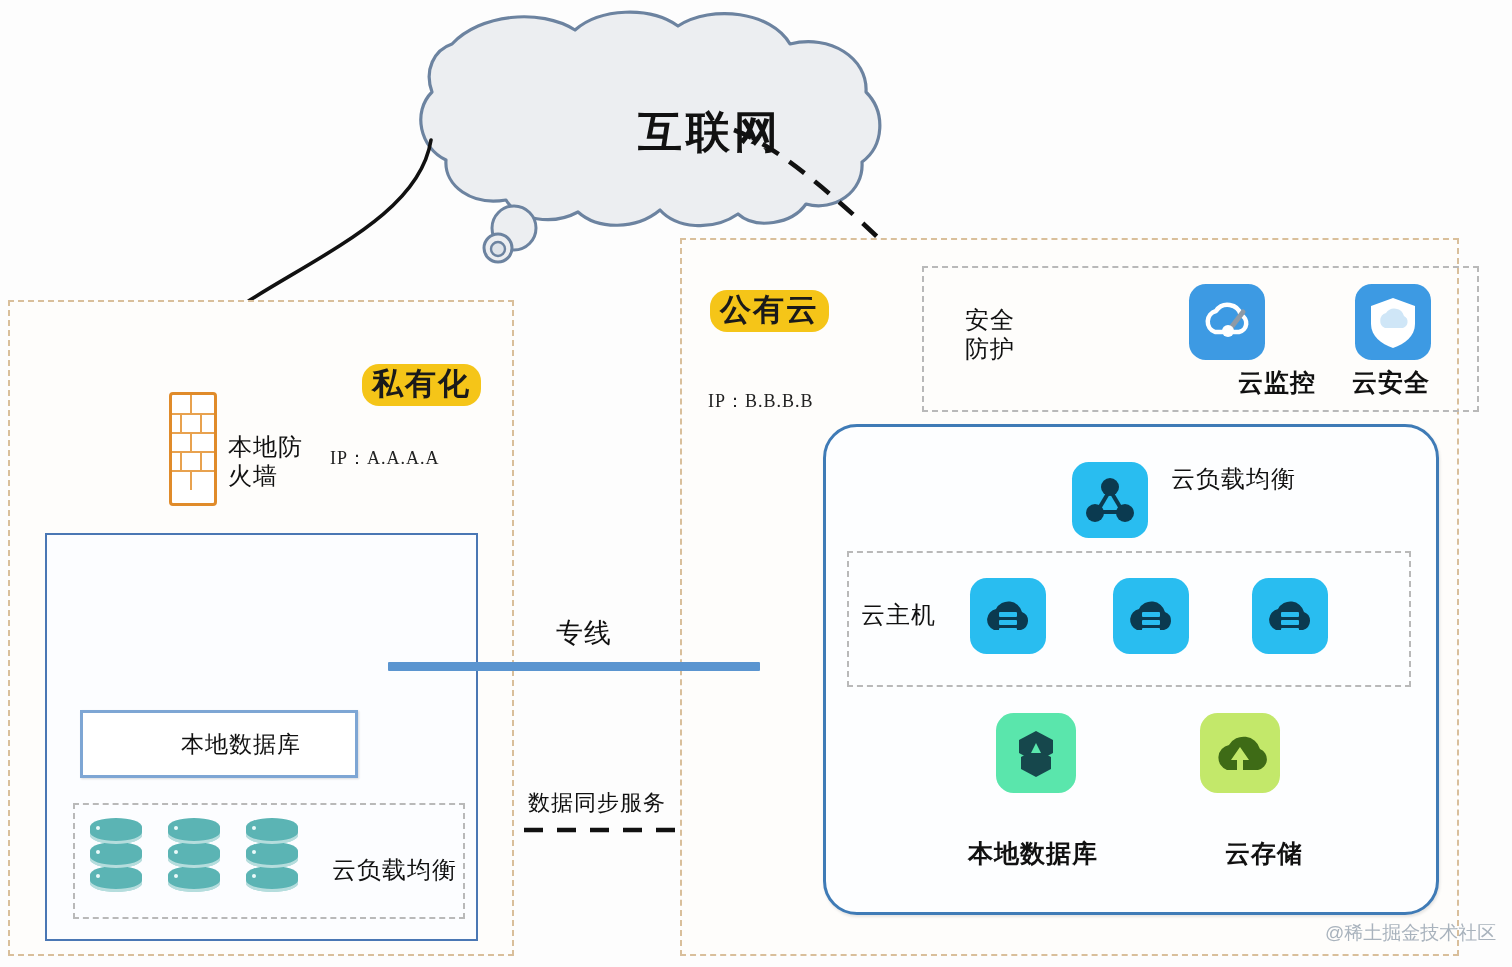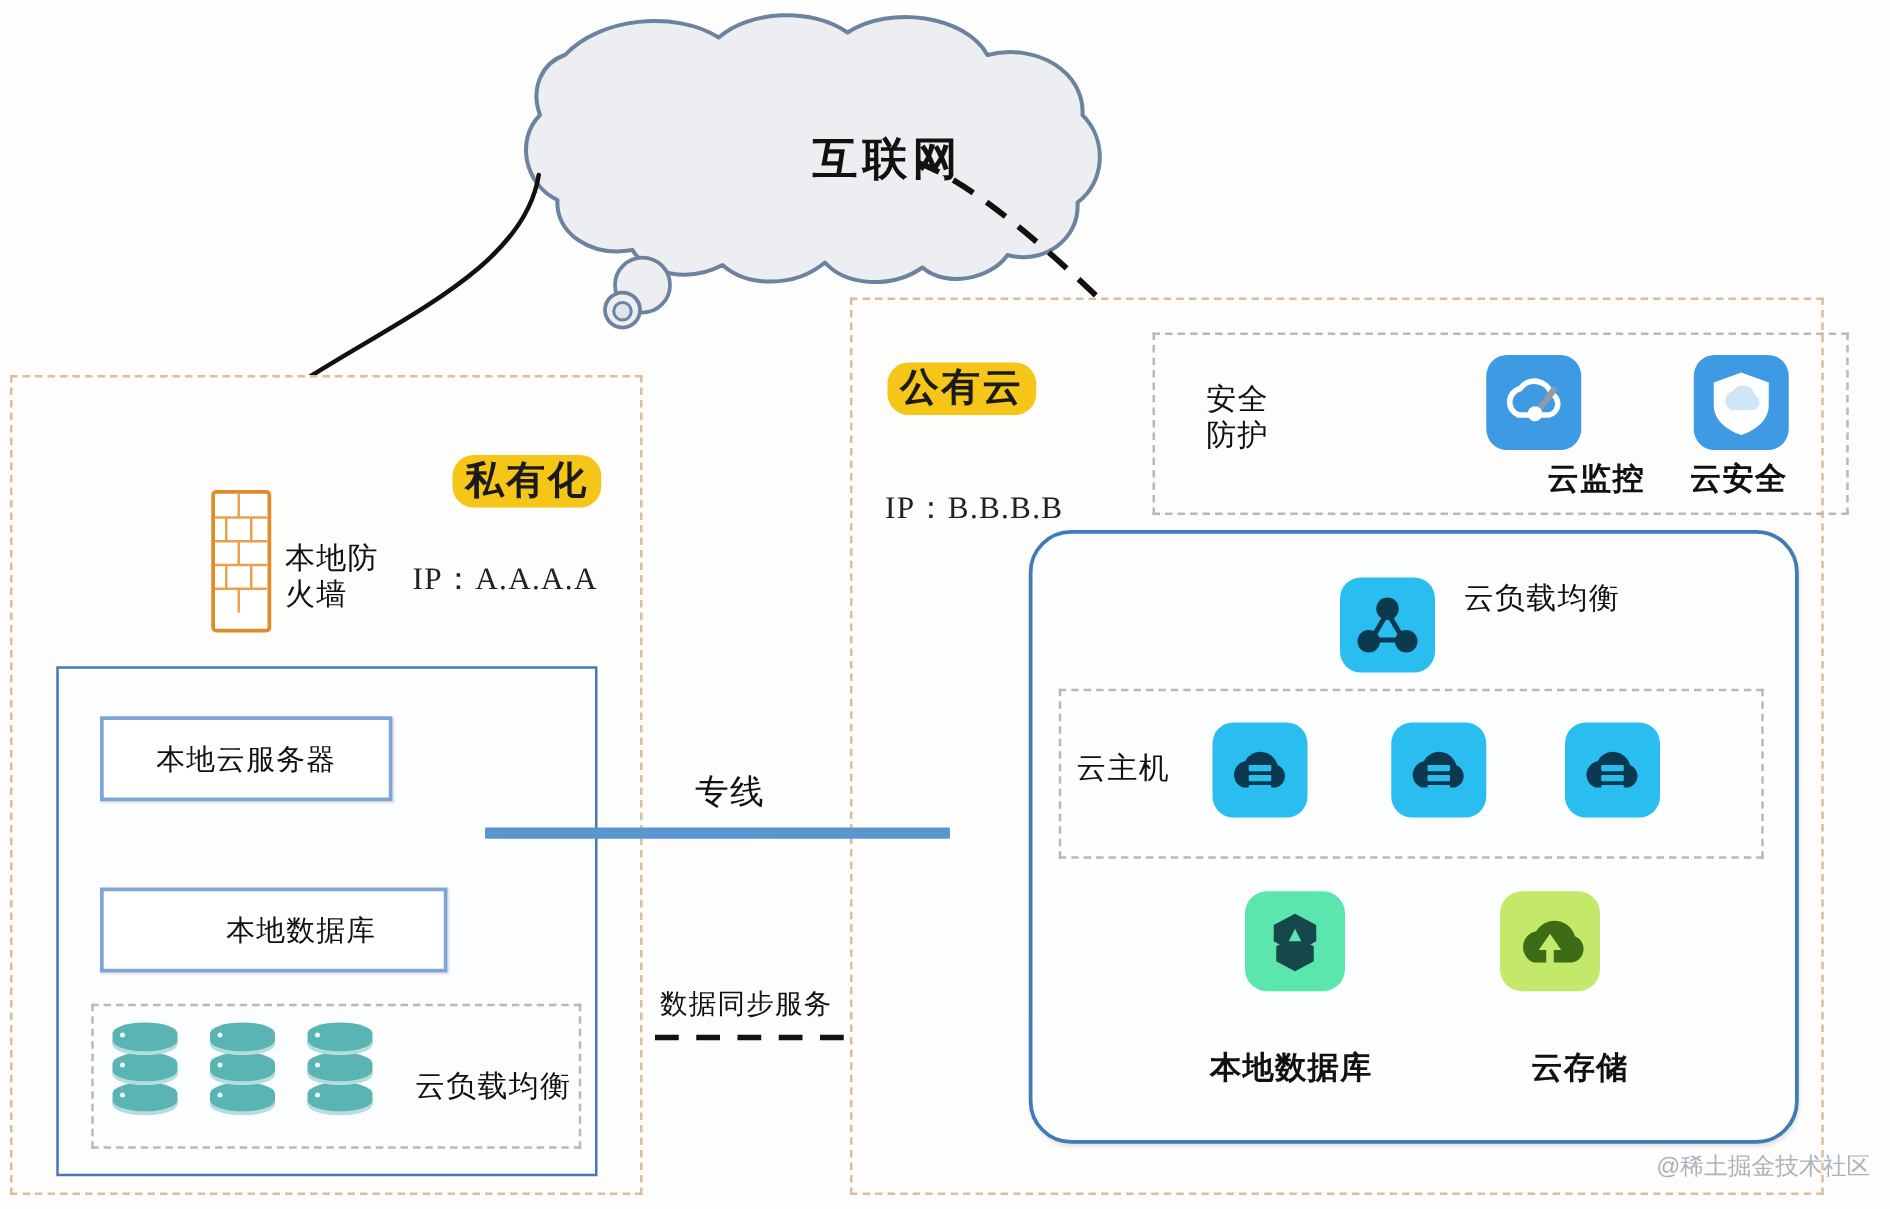--- a/index.html
+++ b/index.html
@@ -8,21 +8,21 @@
        -webkit-font-smoothing:antialiased;}
   #stage{position:relative;width:1512px;height:967px;background:#fdfdfd;}
 
   .abs{position:absolute;}
 
   
   .zone{position:absolute;border:2px dashed #d9bf9b;background:#fefdfb;}
   .zone-badge{position:absolute;background:#f5c518;color:#1a1a1a;
               font-size:31px;font-weight:bold;letter-spacing:2px;
               padding:4px 10px 7px 10px;line-height:1;white-space:nowrap;border-radius:17px;}
-  .ip-label{position:absolute;font-size:25px;color:#222;white-space:nowrap;
+  .ip-label{position:absolute;font-size:18px;color:#222;white-space:nowrap;
             font-family:"Liberation Serif","DejaVu Serif",serif;letter-spacing:1px;}
 
   
   .local-box{position:absolute;border:2px solid #4a77b4;background:#fcfdff;}
   .inner-card{position:absolute;border:3px solid #7ea6d4;background:#fff;
               box-shadow:1px 1px 2px rgba(0,0,0,.14);
               display:flex;align-items:center;justify-content:center;
               font-size:23px;color:#111;font-weight:500;letter-spacing:1px;}
   .dash-gray{position:absolute;border:2px dashed #b9b9b9;background:transparent;}
 
@@ -95,21 +95,21 @@
     </g>
 
     <g>
       <line x1="392" y1="830" x2="898" y2="830" stroke="#111" stroke-width="4.4" stroke-dasharray="19 14"></line>
       <path d="M372,830 L398,819 L398,841 Z" fill="#111"></path>
       <path d="M918,830 L892,819 L892,841 Z" fill="#111"></path>
     </g>
   </svg>
 
   <div class="abs" style="left:0;top:103px;width:1512px;text-align:center;pointer-events:none;">
-    <span style="display:inline-block;margin-left:-92px;font-size:36px;font-weight:bold;
+    <span style="display:inline-block;margin-left:-92px;font-size:44px;font-weight:bold;
                  color:#111;letter-spacing:4px;">互联网</span>
   </div>
 
   <div class="zone" style="left:8px;top:300px;width:502px;height:652px;"></div>
 
   <div class="zone-badge" style="left:362px;top:364px;">私有化</div>
 
   <div class="ip-label" style="left:330px;top:446px;">IP：A.A.A.A</div>
 
   <div class="firewall" style="left:169px;top:392px;">
@@ -126,23 +126,20 @@
     <div class="v" style="left:18px;top:76px;"></div>
   </div>
 
   <div class="plain-label" style="left:228px;top:432px;text-align:left;">
     <span>本地防</span><br>
     <span>火墙</span>
   </div>
 
   <div class="local-box" style="left:45px;top:533px;width:429px;height:404px;"></div>
 
-  <div class="inner-card" style="left:80px;top:573px;width:228px;height:62px;">
-    <span>本地云服务器</span>
-  </div>
 
   <div class="inner-card" style="left:80px;top:710px;width:228px;height:62px;padding-left:44px;">
     <span>本地数据库</span>
   </div>
 
   <div class="dash-gray" style="left:73px;top:803px;width:388px;height:112px;"></div>
 
   <div class="cyl" style="left:90px;top:818px;">
     <i class="b3"></i>
       <u style="top:56px;"></u>

